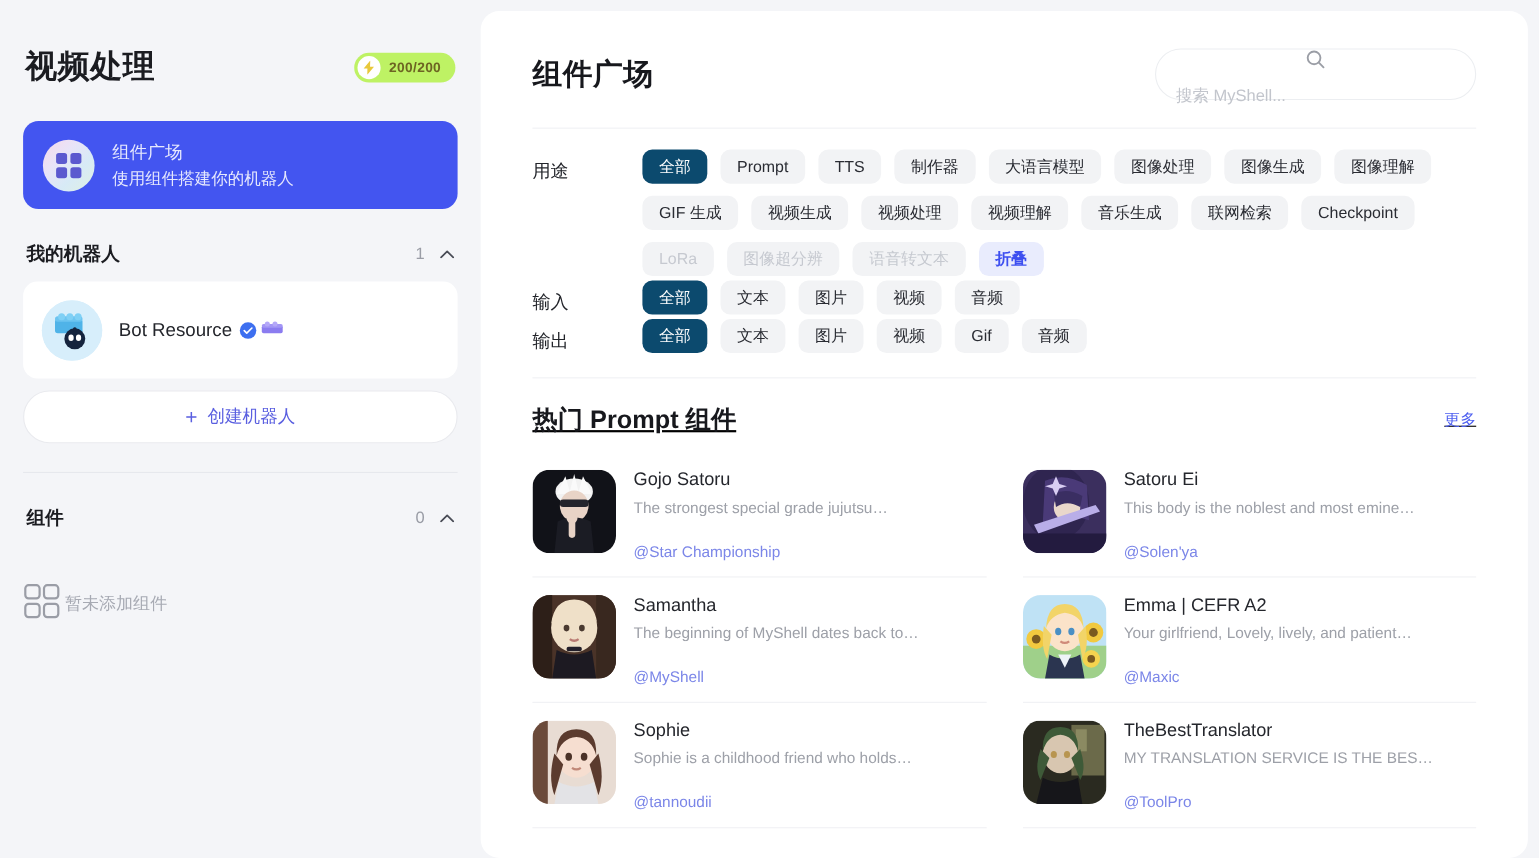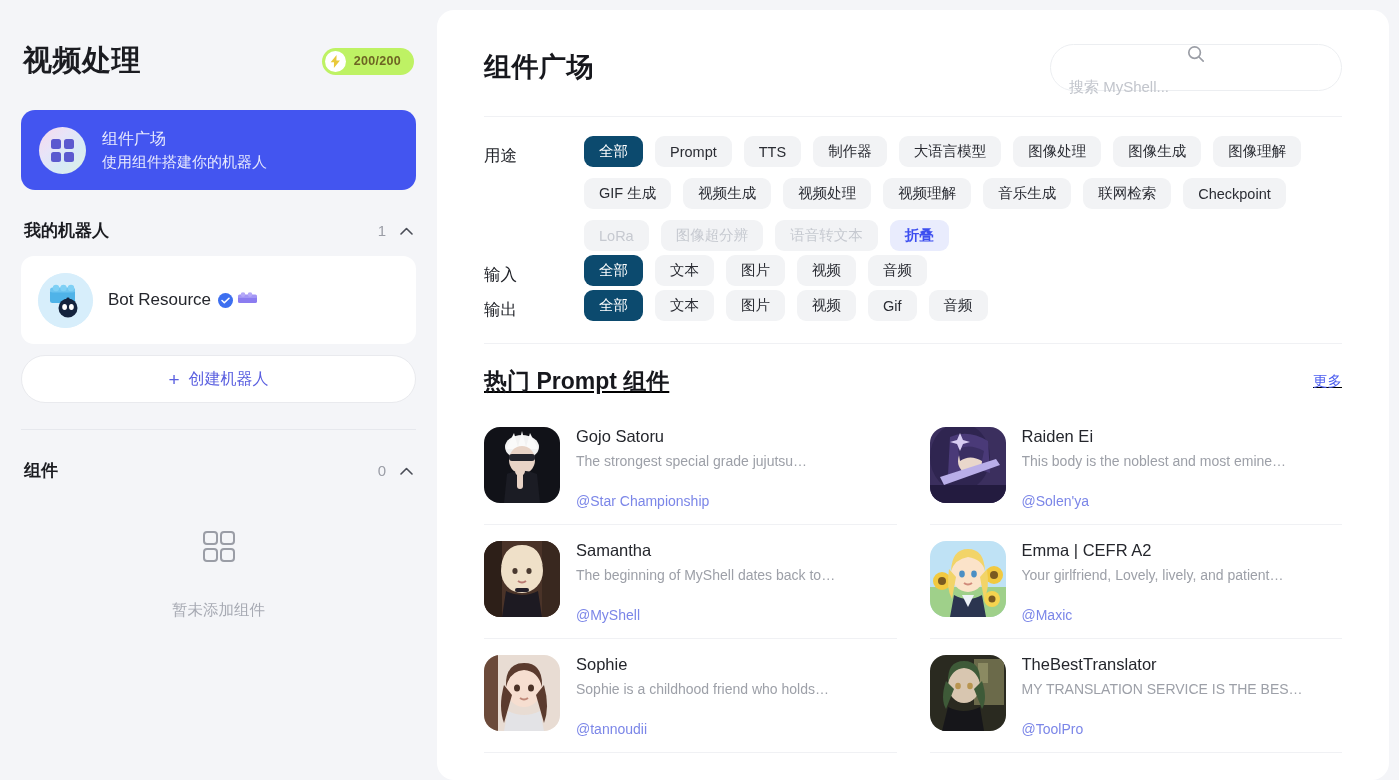--- a/index.html
+++ b/index.html
@@ -100,21 +100,21 @@
     border-radius: 25px;
     display:flex; align-items:center; justify-content:center; gap: 9px;
     color: #5a5fe0; font-size: 16px; cursor: pointer;
   }
   .create-plus { font-size: 19px; line-height: 1; color:#5a5fe0; }
 
   .divider { margin-top: 26px; height:1px; background:#e6e8ed; }
 
   .empty-wrap {
     margin-top: 46px;
-    display:flex; flex-direction: column; align-items:center; gap: 32px;
+    display:flex; align-items:center; gap: 4px;
   }
   .empty-text { font-size: 15.5px; color: #a7aab3; }
 
   
   .main-outer { flex: 1; padding: 10px 10px 0 0; height: 780px; }
   .main {
     background:#ffffff; border-radius: 17px;
     height: 770px; width: 952px;
     padding: 28px 47px 0 47px;
     position: relative; overflow: hidden;
@@ -396,21 +396,21 @@
             <ellipse cx="30" cy="30" rx="30" ry="34" fill="#2f2550"></ellipse>
             <path d="M20 10 Q38 2 58 14 L60 46 Q40 38 18 48 Z" fill="#4a3a78"></path>
             <ellipse cx="40" cy="34" rx="12" ry="13" fill="#e9d7cb"></ellipse>
             <path d="M28 22 Q40 16 54 24 L52 34 Q40 27 30 34 Z" fill="#3a2e62"></path>
             <path d="M30 6 l3 7 7 2 -7 2 -3 7 -3 -7 -7 -2 7 -2z" fill="#d8cdf2"></path>
             <path d="M10 50 L66 32 L70 38 L14 58Z" fill="#b9aee8"></path>
             <rect x="0" y="58" width="76" height="18" fill="#231b3f"></rect>
           </svg>
         </div>
         <div class="comp-info">
-          <div class="comp-name">Raiden Ei</div>
+          <div class="comp-name">Satoru Ei</div>
           <div class="comp-desc">This body is the noblest and most emine…</div>
           <div class="comp-author">@Solen'ya</div>
         </div>
       </div>
 
       <div class="comp-card">
         <div class="comp-thumb">
           <svg width="76" height="76" viewBox="0 0 76 76">
             <rect width="76" height="76" fill="#4a3328"></rect>
             <rect x="0" y="0" width="18" height="76" fill="#2d1f18"></rect>

